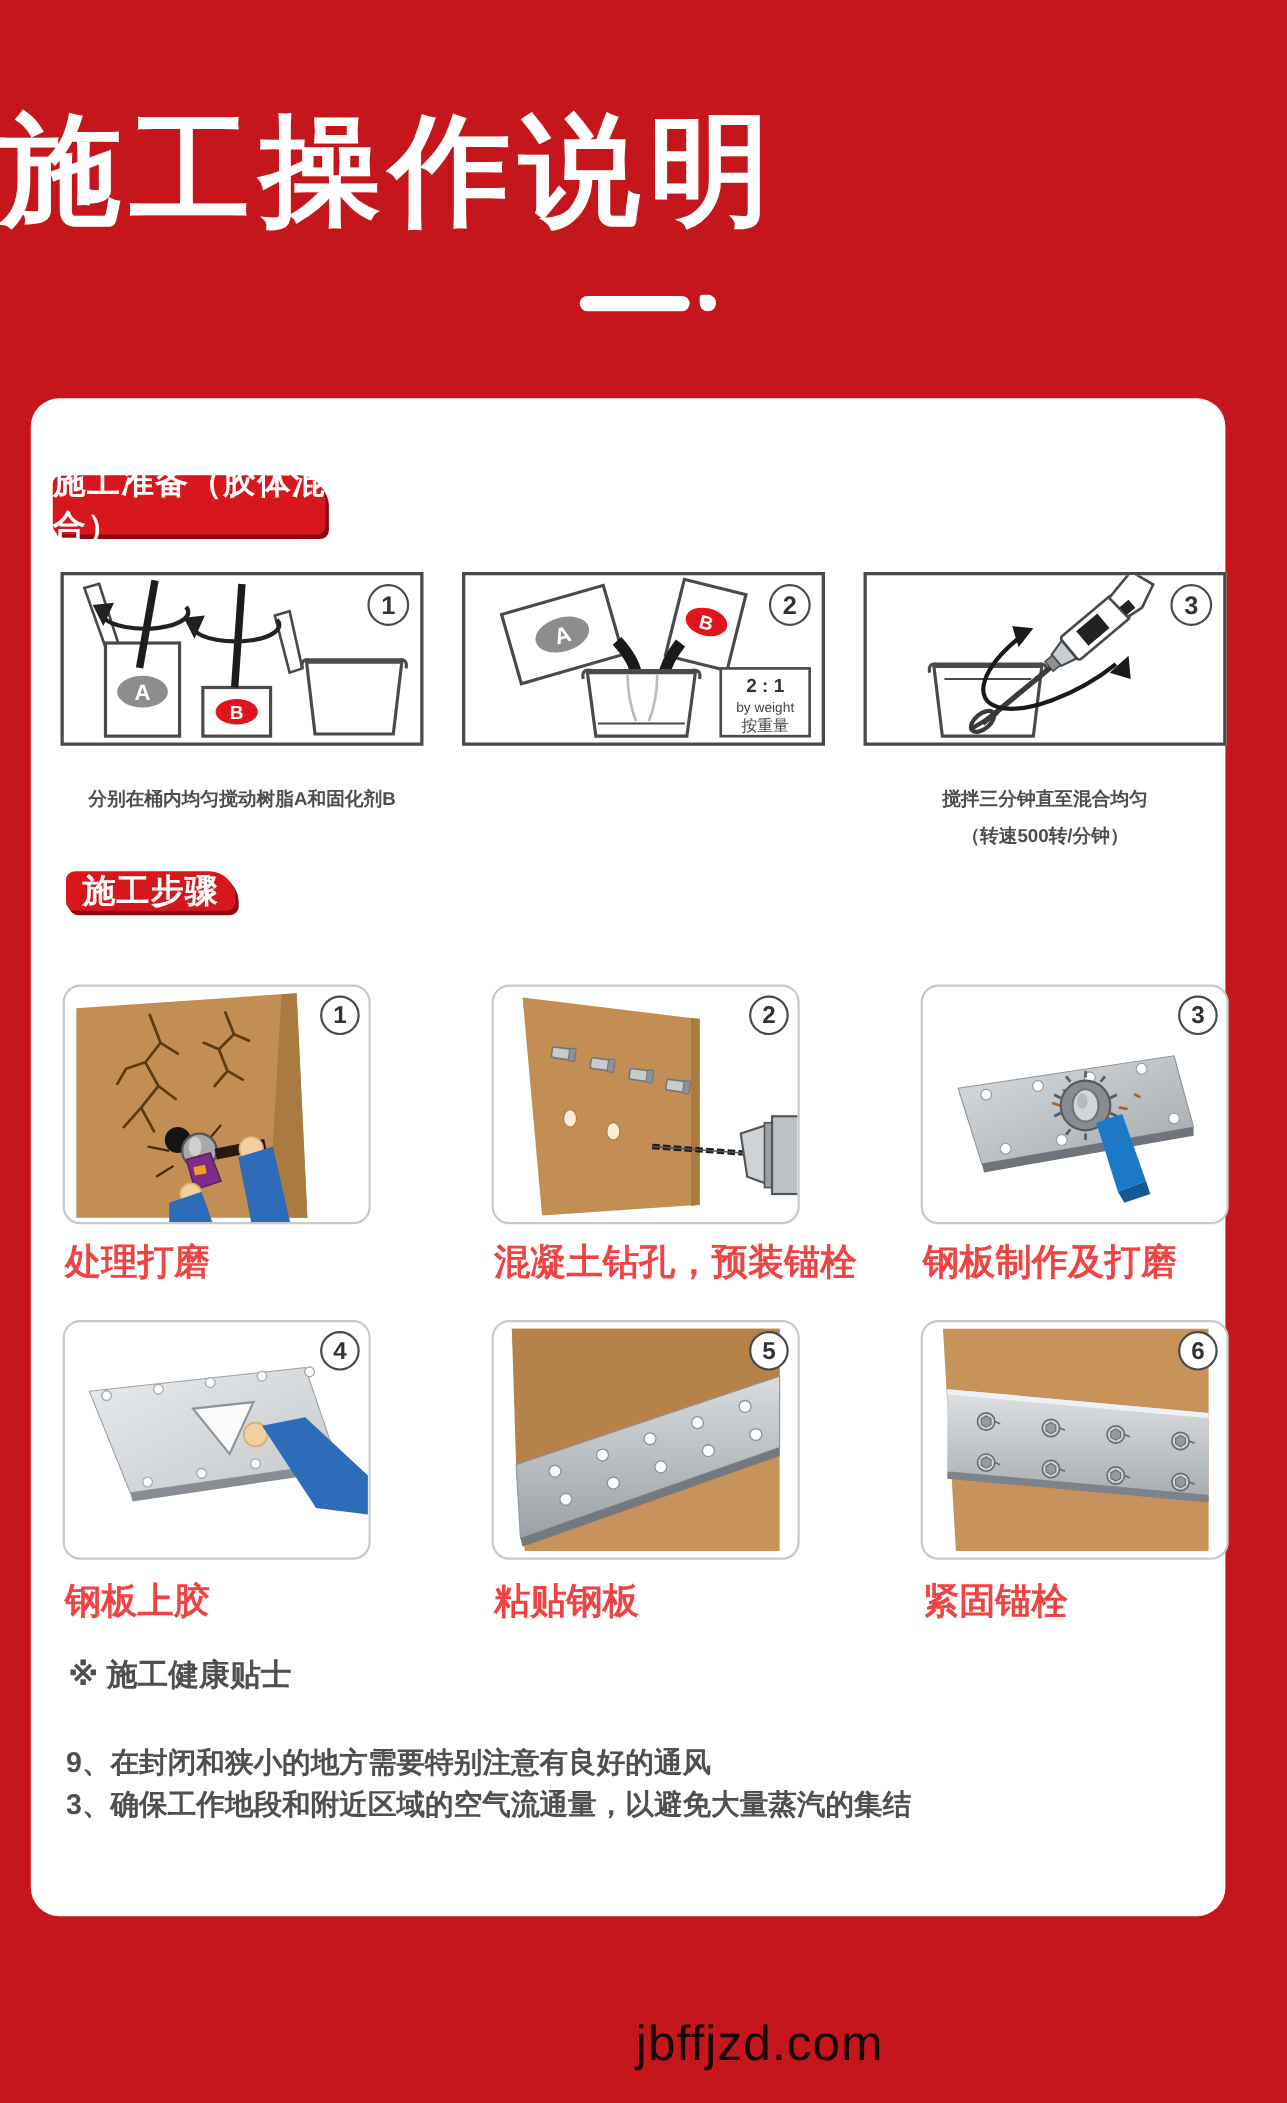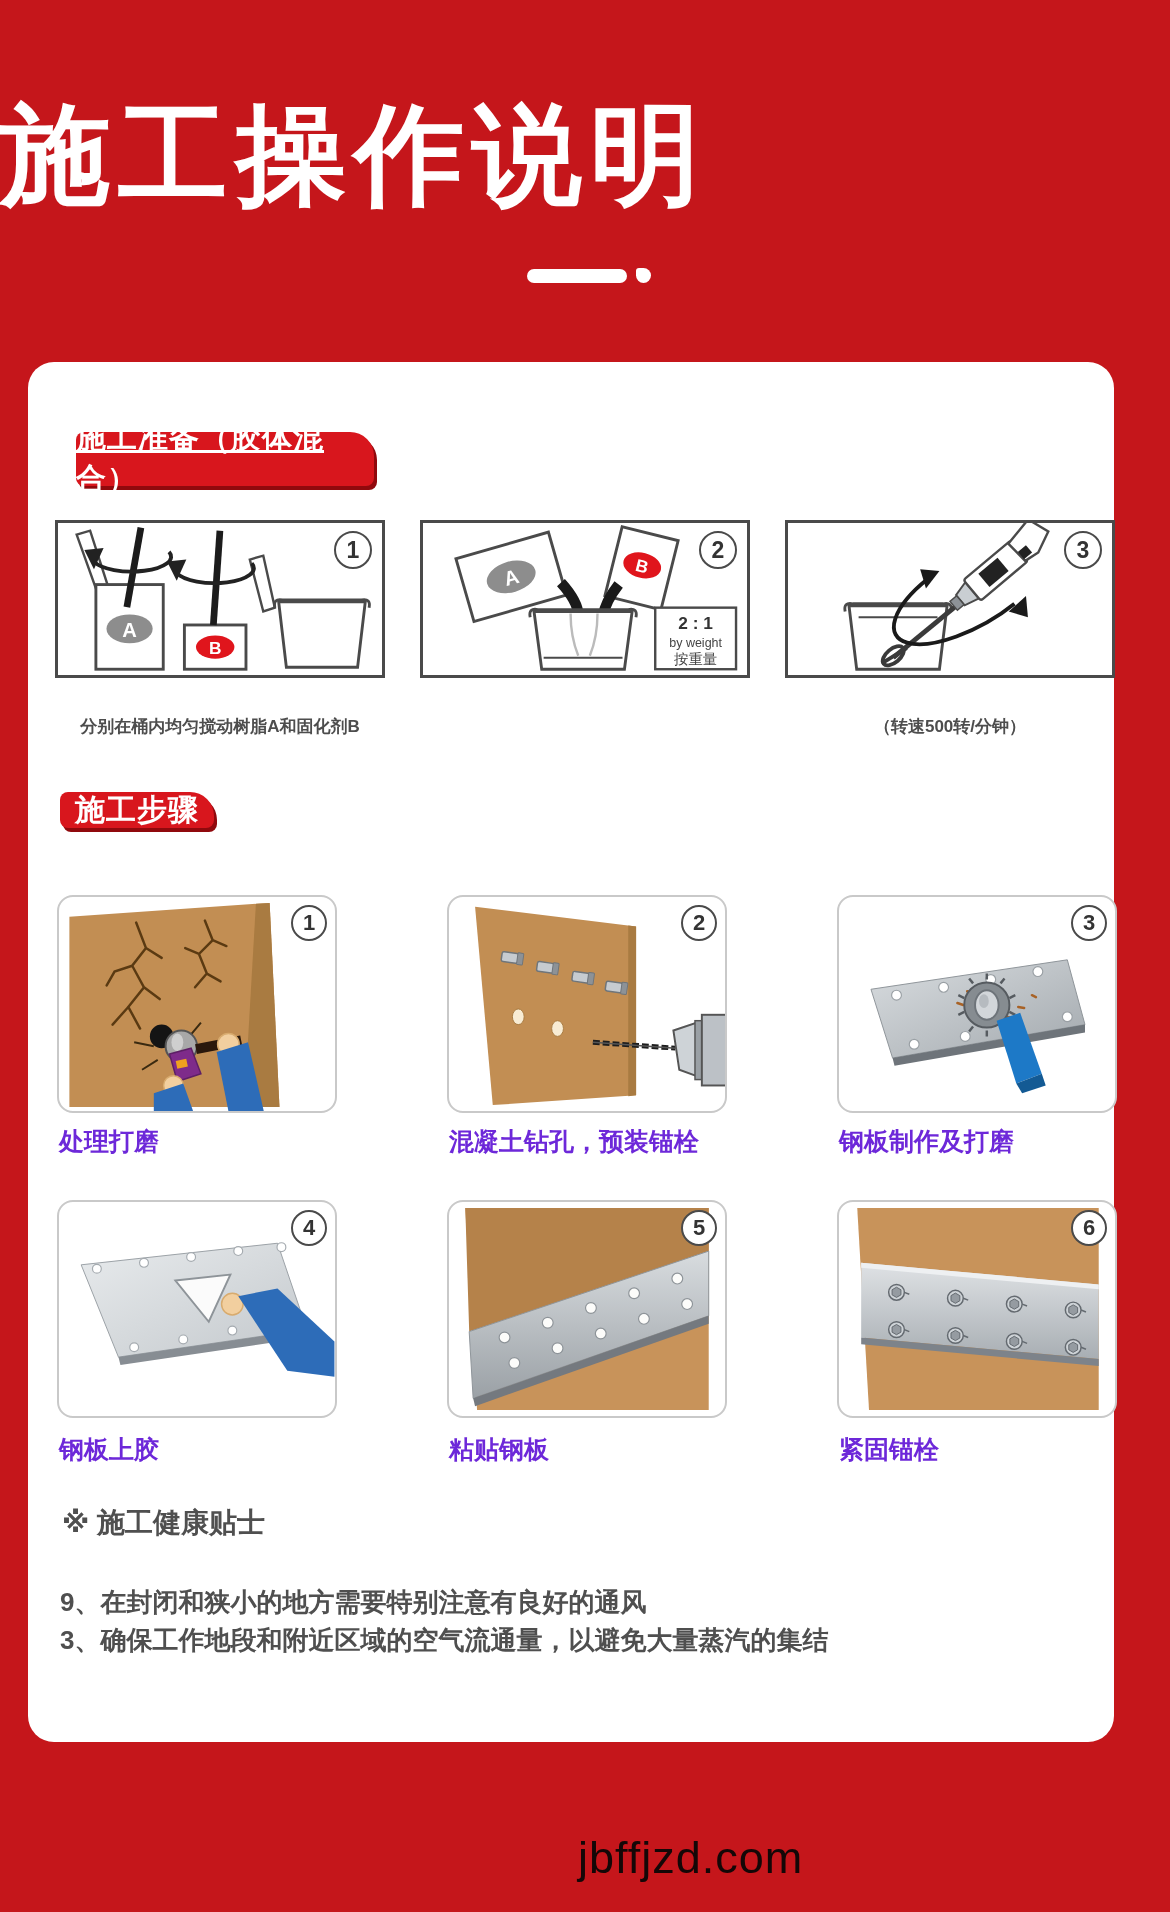--- a/index.html
+++ b/index.html
@@ -24,21 +24,21 @@
     position:absolute; left:28px; top:362px; width:1086px; height:1380px;
     background:#ffffff; border-radius:26px;
   }
   .badge {
     position:absolute; background:#d8161d; color:#fff;
     font-weight:bold; font-size:30px; letter-spacing:1px;
     display:flex; align-items:center; justify-content:center;
     border-radius:8px 24px 8px 8px;
     box-shadow:3px 4px 0 #90090d;
   }
-  .badge.prep { left:48px; top:70px;  width:298px; height:54px;text-decoration:underline; }
+  .badge.prep { left:20px; top:70px;  width:248px; height:54px; }
   .badge.work { left:32px; top:430px; width:154px; height:36px; }
 
   .pbox {
     position:absolute; top:158px; width:330px; height:158px;
     background:#fff; border:3px solid #4a4a4a;
   }
   .pbox.p1{left:27px} .pbox.p2{left:392px} .pbox.p3{left:757px}
   .pbox svg, .sbox svg { width:100%; height:100%; display:block; }
 
   .numcircle {
@@ -55,21 +55,21 @@
   }
   .pcap.c1{left:27px} .pcap.c2{left:392px} .pcap.c3{left:757px}
 
   .sbox {
     position:absolute; width:280px; height:218px;
     background:#fff; border:2px solid #c9c9c9; border-radius:16px; overflow:hidden;
   }
   .sbox.s1{left:29px;  top:533px} .sbox.s2{left:419px; top:533px} .sbox.s3{left:809px; top:533px}
   .sbox.s4{left:29px;  top:838px} .sbox.s5{left:419px; top:838px} .sbox.s6{left:809px; top:838px}
 
-  .scap { position:absolute; font-size:25px; font-weight:bold; color:#6d28d9; }
+  .scap { position:absolute; font-size:33px; font-weight:bold; color:#ef4444; }
   .scap.c1{left:31px;  top:763px} .scap.c2{left:421px; top:763px} .scap.c3{left:811px; top:763px}
   .scap.c4{left:31px;  top:1071px}.scap.c5{left:421px; top:1071px}.scap.c6{left:811px; top:1071px}
 
   .tips-header { position:absolute; left:34px; top:1142px; font-size:28px; font-weight:bold; color:#4f4f4f; }
   .tip { position:absolute; left:32px; font-size:26px; font-weight:bold; color:#4f4f4f; }
   .tip.t1{top:1184px} .tip.t2{top:1223px} .tip.t3{top:1261px}
 
   .footer-url {
     position:absolute; left:578px; top:1832px;
     font-size:45px; color:#140707; letter-spacing:1px;
@@ -157,20 +157,21 @@
         <rect x="62" y="0" width="11" height="10" fill="#222"></rect>
       </g>
       <path d="M142,58 A50,20 -30 1 0 232,84" fill="none" stroke="#1a1a1a" stroke-width="4"></path>
       <polygon points="134,48 154,50 140,68" fill="#1a1a1a"></polygon>
       <polygon points="226,92 244,76 246,98" fill="#1a1a1a"></polygon>
     </svg>
   </div>
 
   <div class="pcap c1">分别在桶内均匀搅动树脂A和固化剂B</div>
   <div class="pcap c3">
+    <div>搅拌三分钟直至混合均匀</div>
     <div>（转速500转/分钟）</div>
   </div>
 
   <div class="badge work">施工步骤</div>
 
   <div class="sbox s1">
     <div class="numcircle">1</div>
     <svg viewBox="0 0 280 218">
       <polygon points="10,20 214,6 224,214 10,214" fill="#c28e53"></polygon>
       <polygon points="200,7 214,6 224,214 188,214" fill="#a97b41"></polygon>

